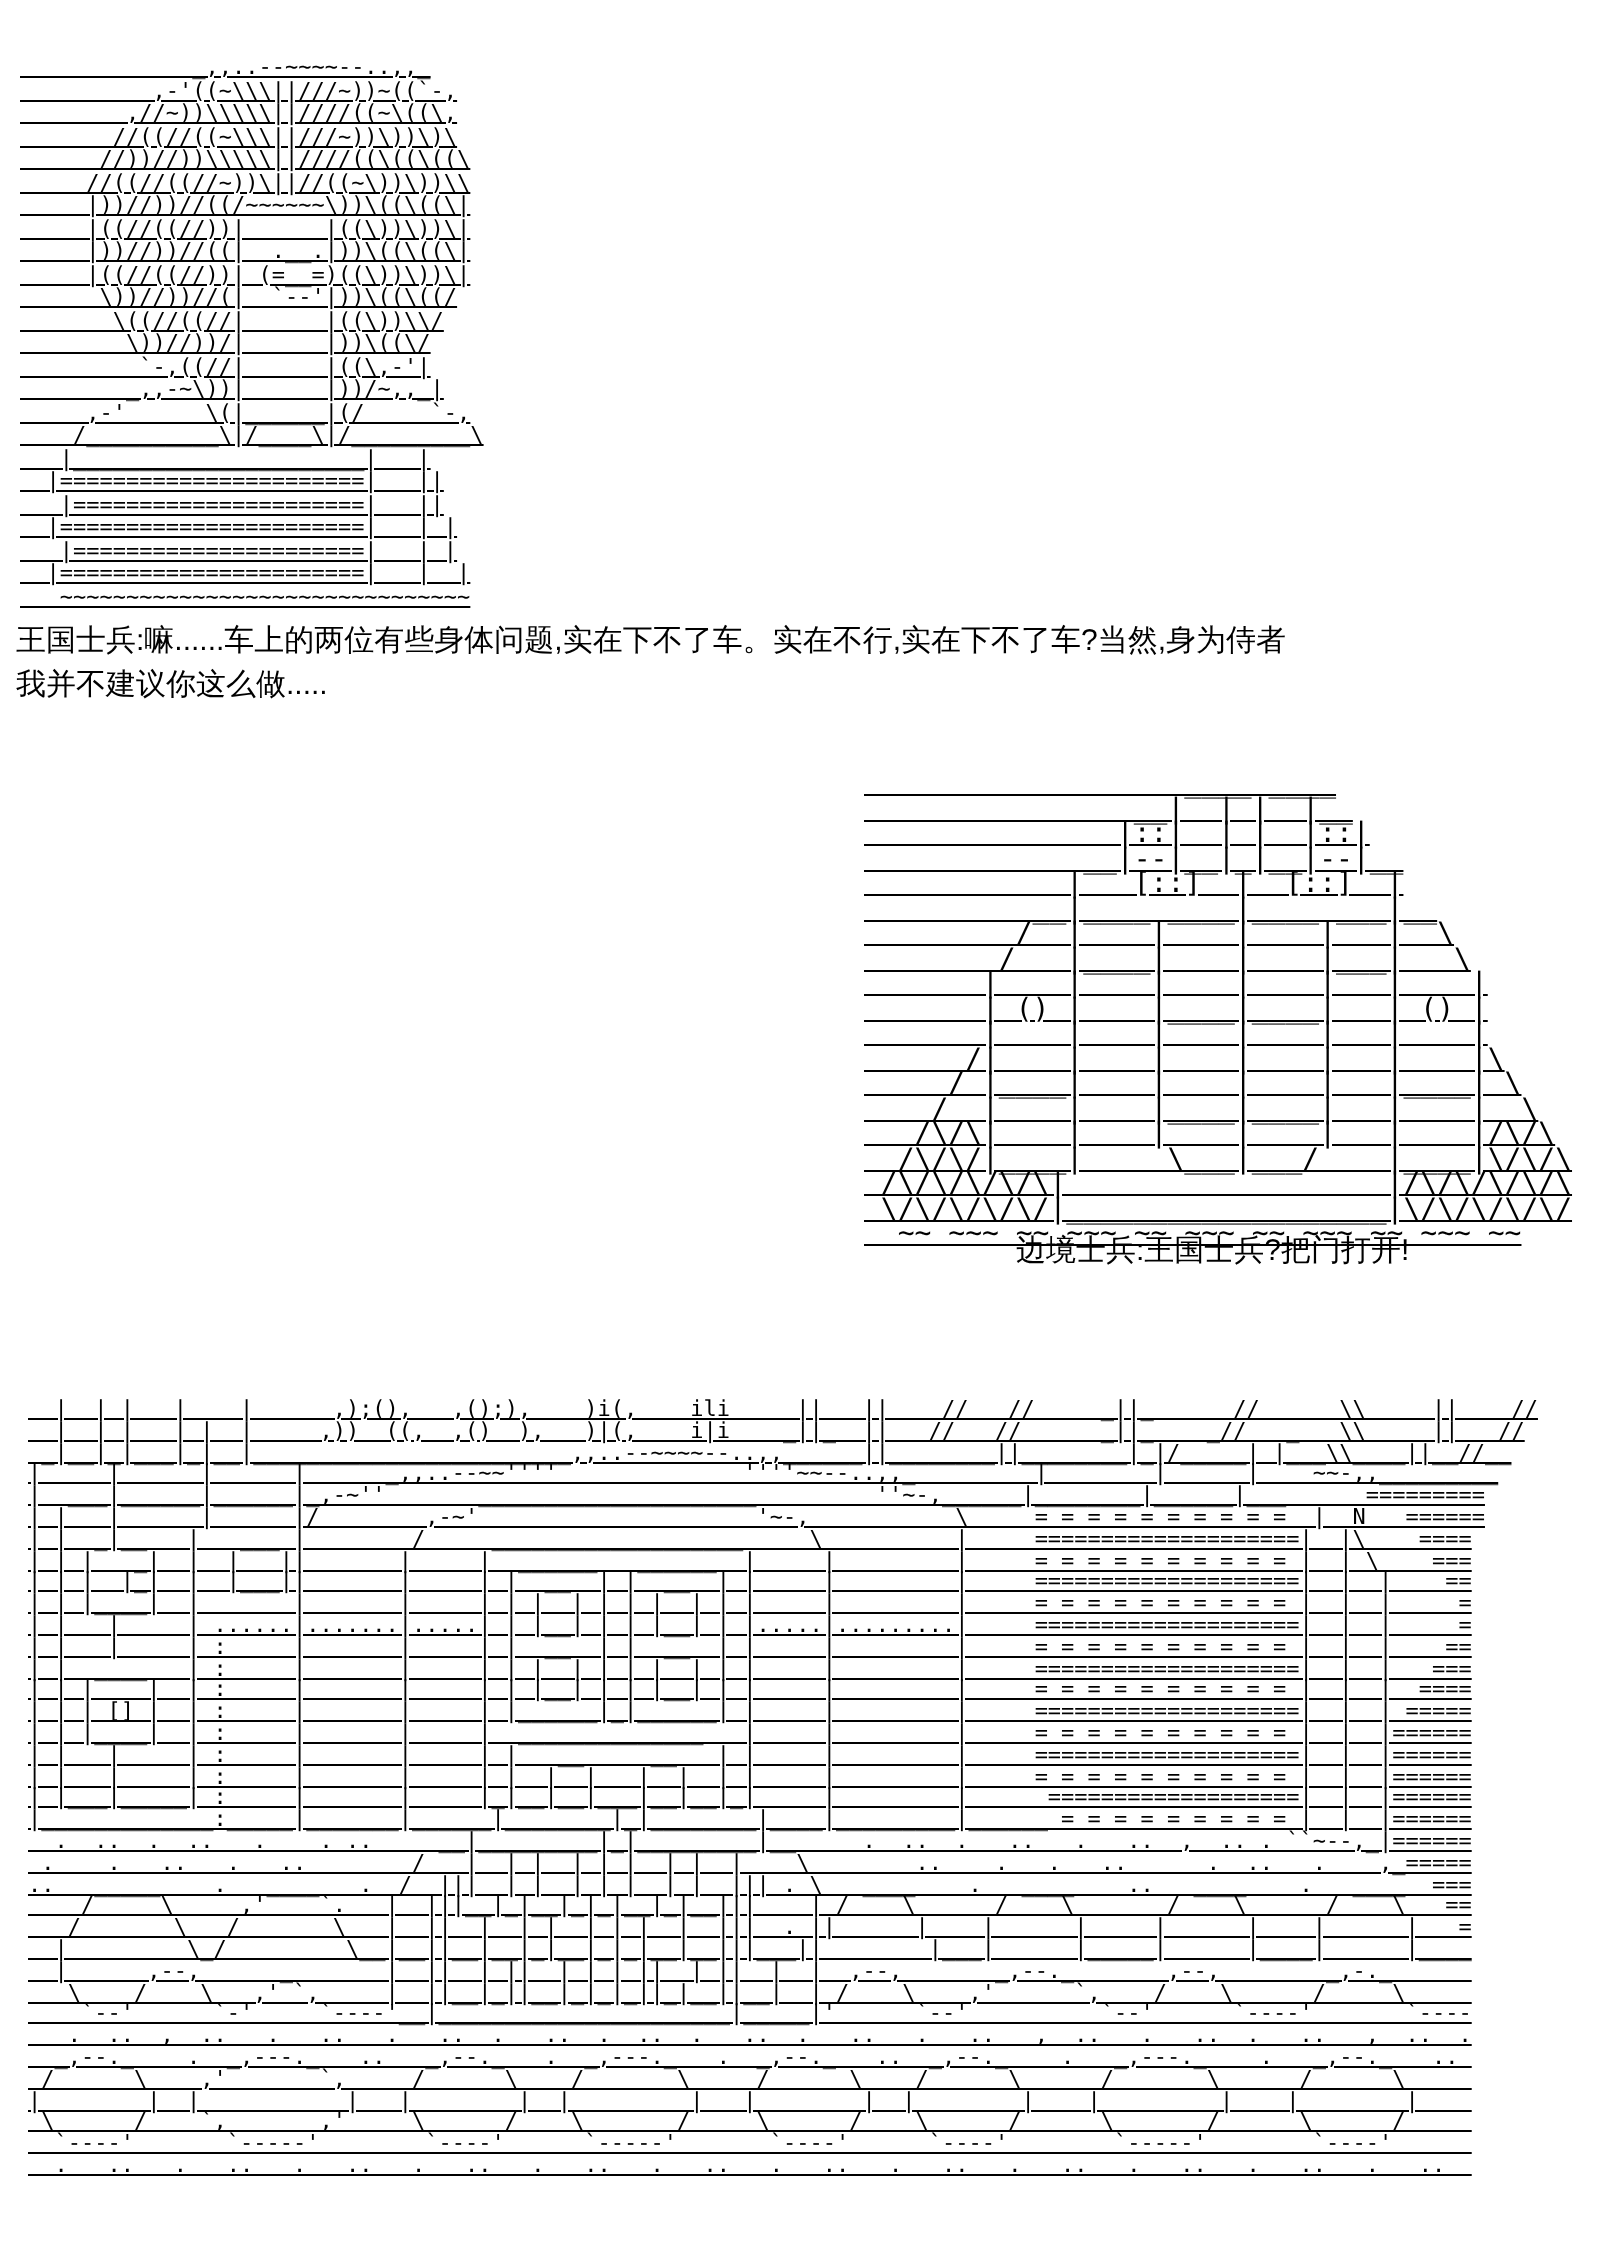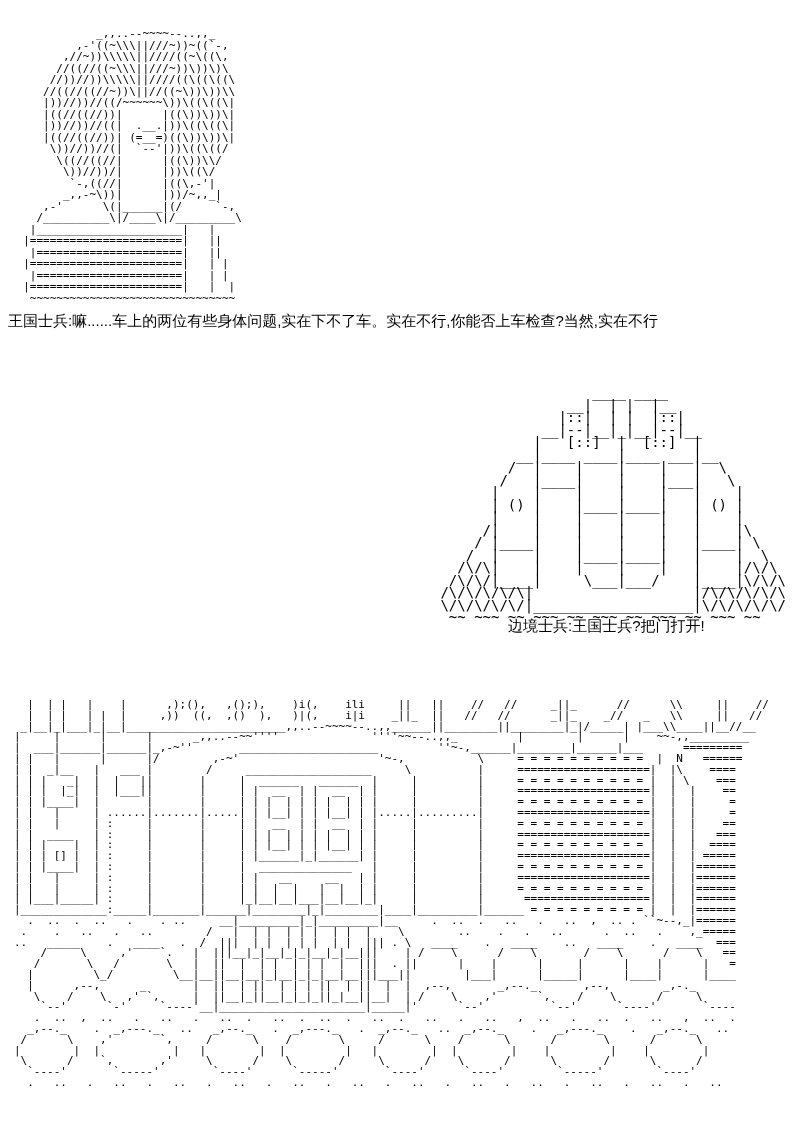--- a/index.html
+++ b/index.html
@@ -10,20 +10,21 @@
     background: #ffffff;
     overflow: hidden;
     color: #000000;
   }
   .aa {
     position: absolute;
     margin: 0;
     color: #000000;
     white-space: pre;
     font-family: "DejaVu Sans Mono", monospace;
+    text-decoration: underline;
   }
   .aa-kingdom {
     left: 10px;
     top: 28px;
     font-size: 11px;
     line-height: 11.5px;
   }
   .aa-border {
     left: 432px;
     top: 386px;
@@ -78,21 +79,22 @@
     /__________\|/____\|/_________\
    |______________________|   |
   |=======================|   ||
    |======================|   ||
   |=======================|   | |
    |======================|   | |
   |=======================|   |  |
    ~~~~~~~~~~~~~~~~~~~~~~~~~~~~~~~</pre>
 
   <div class="dialogue dialogue-kingdom">
-    <div class="dialogue-line">王国士兵:嘛......车上的两位有些身体问题,实在下不了车。实在不行,你能否上车检查?当然,实在不行</div>
+    <div class="dialogue-line">王国士兵:嘛......车上的两位有些身体问题,实在下不了车。实在不行,实在下不了车?当然,身为侍者</div>
+    <div class="dialogue-line">我并不建议你这么做.....</div>
   </div>
 
   <pre class="aa aa-border">                   ____ ____
                 __|  | |  |__
                |::|  | |  |::|
              __|--|__|_|__|--|__
             |   [::]  |  [::]  |
           __|____ ____|____ ___|__
          /  |    |    |    |   |  \
         /   |____|    |    |___|   \

